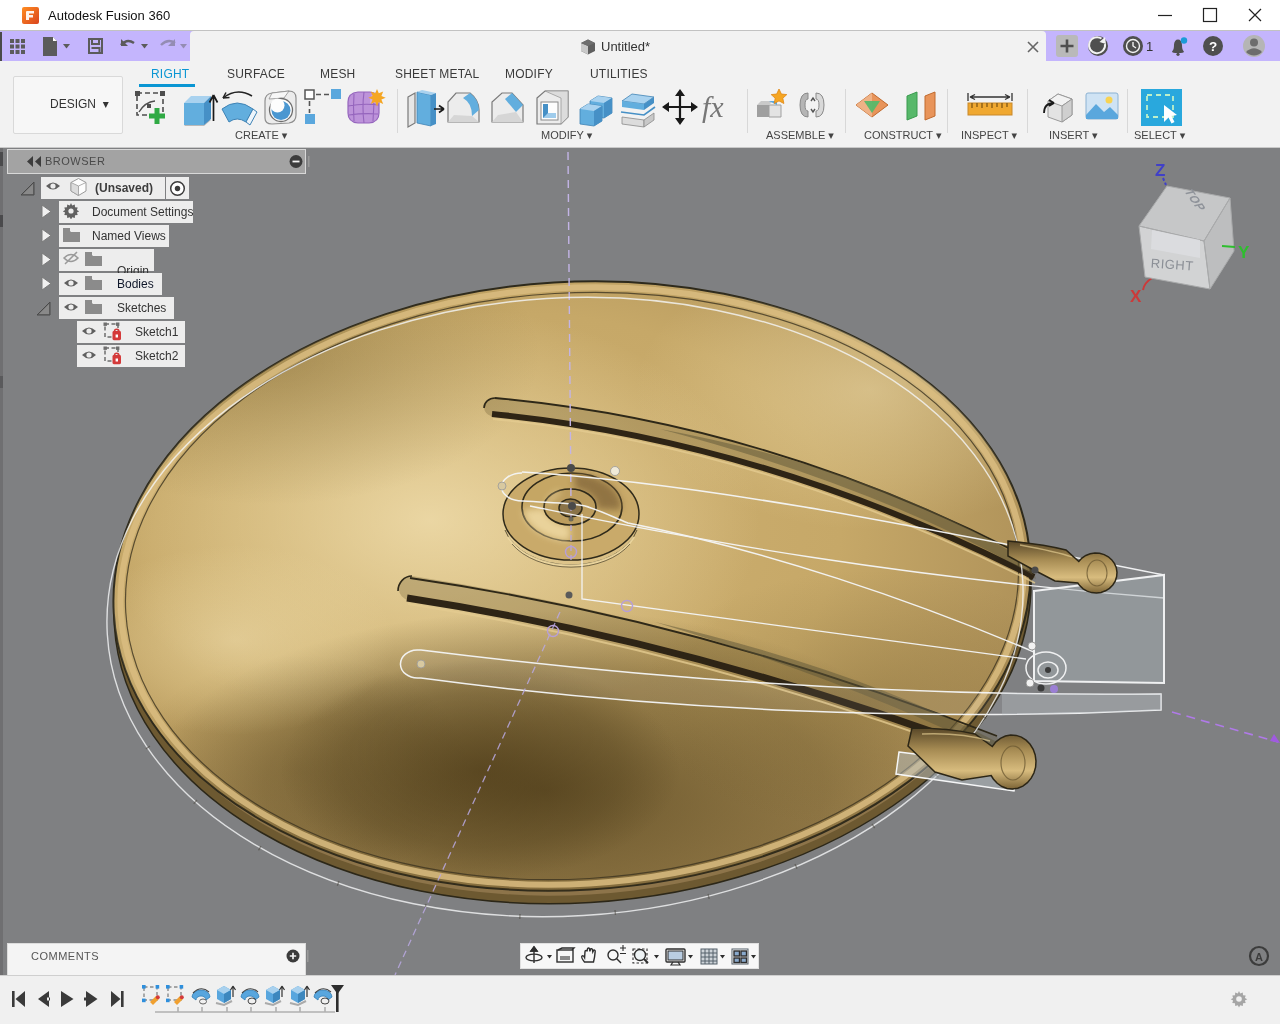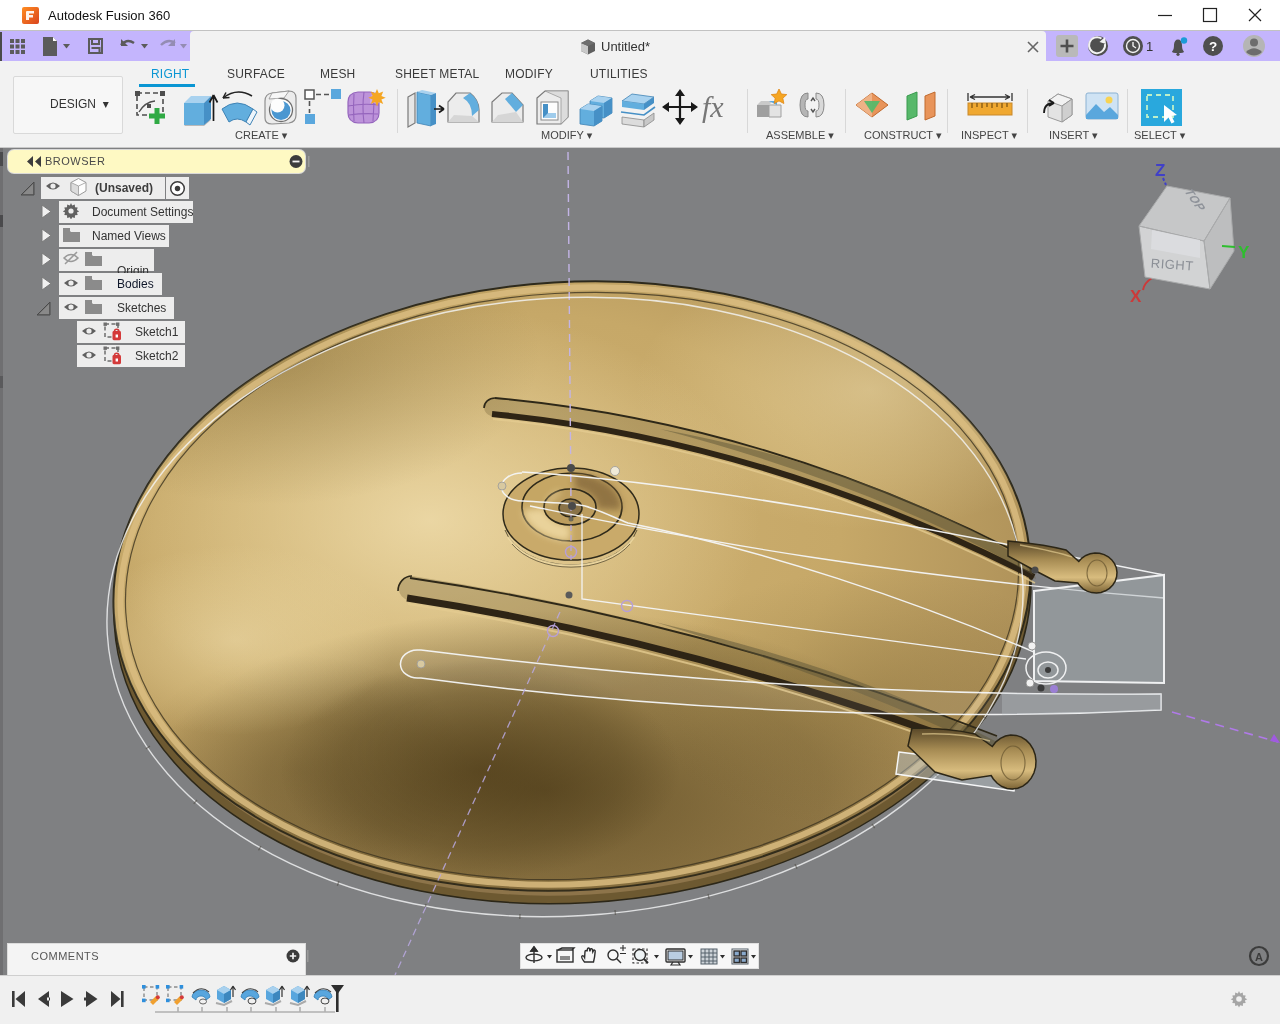--- a/index.html
+++ b/index.html
@@ -14,21 +14,21 @@
   #doctab{left:190px;top:0px;width:856px;height:31px;background:#f2f2f2;border-radius:4px 4px 0 0;}
   #tabtitle{left:601px;top:8px;font-size:13px;color:#333;}
   
   #ribbon{left:0;top:61px;width:1280px;height:86px;background:#f2f2f2;border-bottom:1px solid #c9c9c9;}
   .rtab{position:absolute;top:6px;font-size:12px;color:#3a3a3a;letter-spacing:0.2px;}
   #designbtn{left:13px;top:15px;width:108px;height:56px;background:#f7f7f7;border:1px solid #d9d9d9;border-radius:2px;}
   #designbtn span{position:absolute;left:36px;top:20px;font-size:12px;color:#333;}
   .grouplabel{position:absolute;top:68px;font-size:11px;color:#444;}
   .gsep{position:absolute;top:28px;height:44px;width:1px;background:#d8d8d8;}
   
-  #browserhdr{left:8px;top:150px;width:297px;height:23px;background:#fef9c3;box-shadow:0 0 0 1px #d8d8d8;border-radius:6px;}
+  #browserhdr{left:8px;top:150px;width:297px;height:23px;background:#a3a3a3;box-shadow:0 0 0 1px #d8d8d8;}
   #browserhdr .t{position:absolute;left:37px;top:5px;font-size:11px;color:#4a4a4a;letter-spacing:0.5px;}
   .brow{position:absolute;background:#ededed;height:22px;}
   #browsertree div{white-space:nowrap;}
   
   #comments{left:8px;top:944px;width:297px;height:32px;background:#f4f4f4;box-shadow:0 0 0 1px #dcdcdc;}
   #comments .t{position:absolute;left:23px;top:6px;font-size:11px;color:#555;letter-spacing:0.5px;}
   
   #navbar{left:521px;top:944px;width:237px;height:24px;background:#f7f7f7;box-shadow:0 0 0 1px #e0e0e0;}
   
   #timeline{left:0;top:975px;width:1280px;height:49px;background:#f0f0f0;border-top:1px solid #cfcfcf;}

